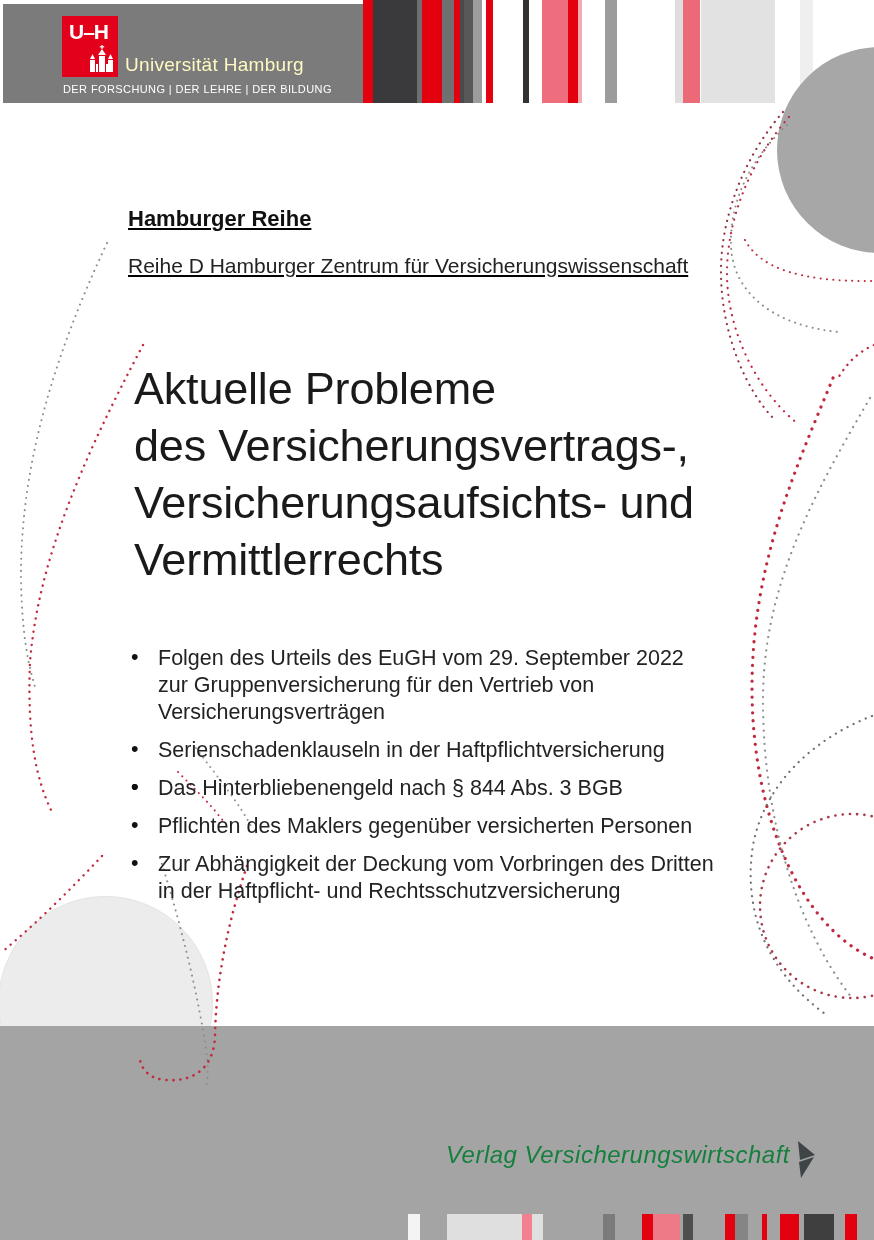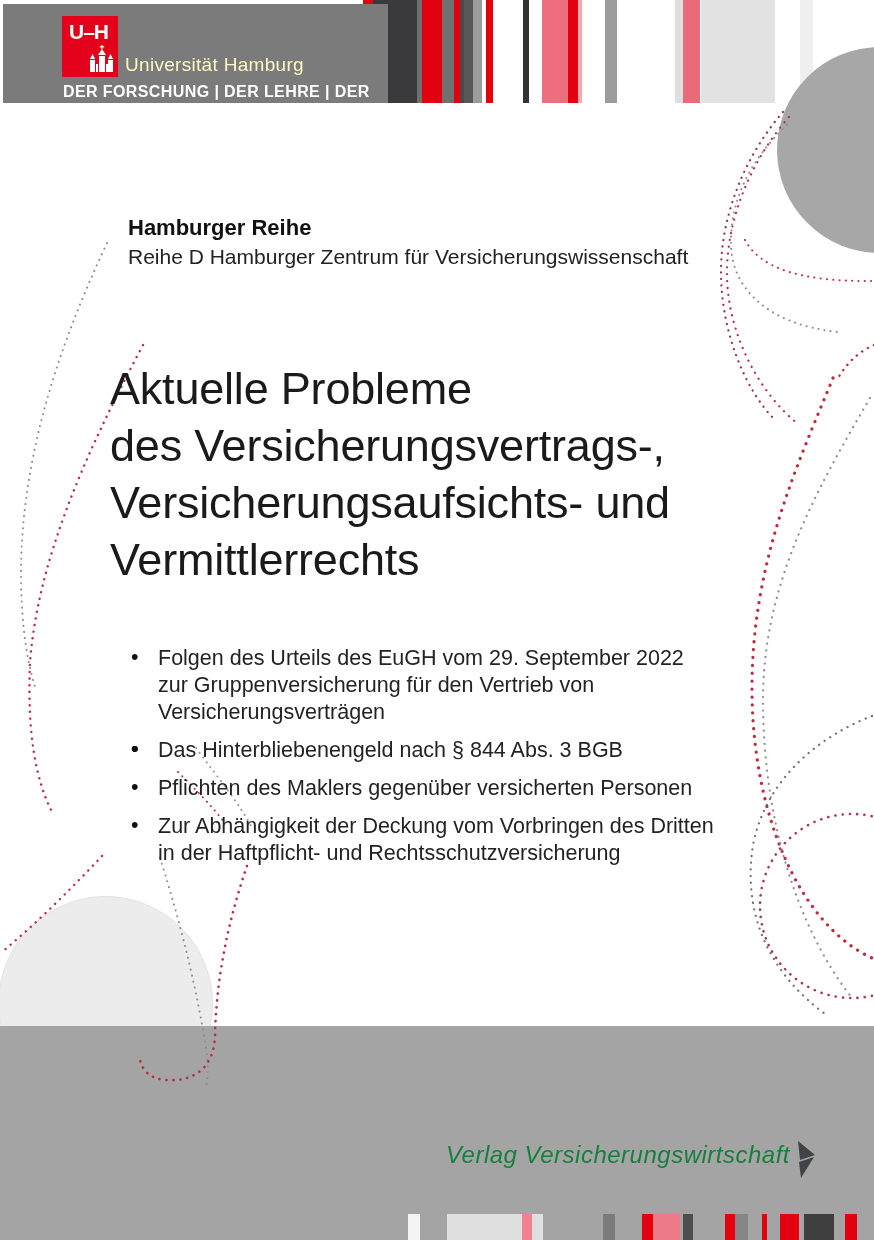--- a/index.html
+++ b/index.html
@@ -1,39 +1,39 @@
 <!DOCTYPE html>
 <html><head>
 <meta charset="utf-8">
 <style>
   html,body{margin:0;padding:0;background:#fff;}
   .page{position:relative;width:874px;height:1240px;overflow:hidden;background:#ffffff;
         font-family:"Liberation Sans",sans-serif;}
 
   
-  .uhh-block{position:absolute;left:3px;top:4px;width:360px;height:99px;background:#7b7b7b;z-index:2;padding-left:25px;}
+  .uhh-block{position:absolute;left:3px;top:4px;width:360px;height:99px;background:#7b7b7b;z-index:2;}
   .uhh-square{position:absolute;left:59px;top:12px;width:56px;height:61px;background:#e2001a;}
   .uhh-wordmark{position:absolute;left:7px;top:4px;color:#fff;font-size:21px;font-weight:bold;letter-spacing:-1px;}
   .uhh-castle{position:absolute;right:3px;bottom:3px;}
   .uni-name{position:absolute;left:122px;top:50px;color:#fef9c3;font-size:19px;letter-spacing:.3px;}
-  .uni-motto{position:absolute;left:60px;top:79px;color:#fff;font-size:16px;font-weight:bold;letter-spacing:.4px;}
+  .uni-motto{position:absolute;left:60px;top:79px;color:#fff;font-size:11px;font-weight:normal;letter-spacing:.4px;}
 
   .stripe{position:absolute;top:0;height:103px;}
   .stripe-b{position:absolute;top:1214px;height:26px;z-index:4;}
 
   .circle-tr{position:absolute;left:777px;top:47px;width:206px;height:206px;border-radius:50%;
              background:#a7a7a7;z-index:1;}
   .circle-bl{position:absolute;left:-2px;top:896px;width:213px;height:213px;border-radius:50%;
              background:#ececec;border:1px solid #e3e3e3;z-index:0;}
 
-  .series{position:absolute;left:128px;top:215px;z-index:3;}
+  .series{position:absolute;left:128px;top:206px;z-index:3;text-decoration:underline;}
   .series-name{font-size:22px;font-weight:bold;color:#111;}
-  .series-sub{margin-top:4px;font-size:21px;color:#222;}
+  .series-sub{margin-top:22px;font-size:21px;color:#222;}
 
-  .book-title{position:absolute;left:110px;top:360px;z-index:3;font-size:45px;line-height:57px;
+  .book-title{position:absolute;left:134px;top:360px;z-index:3;font-size:45px;line-height:57px;
               font-weight:300;color:#1a1a1a;white-space:pre-line;letter-spacing:-.2px;}
 
   .topics{position:absolute;left:131px;top:645px;width:596px;z-index:3;list-style:none;margin:0;padding:0;}
   .topics li{position:relative;padding-left:27px;margin-bottom:11px;font-size:21.5px;line-height:27px;
              color:#232323;white-space:pre-line;}
   .topics .bullet{position:absolute;left:0;top:-1px;color:#111;}
 
   .footer-bg{position:absolute;left:0;top:1026px;width:874px;height:214px;background:#a5a4a4;z-index:1;}
   .volume{position:absolute;left:102px;top:1062px;z-index:3;font-size:128px;line-height:1;
           font-weight:bold;color:#e3000f;letter-spacing:-2px;}
@@ -129,21 +129,21 @@
 
   <div class="book-title">Aktuelle Probleme
 des Versicherungsvertrags-,
 Versicherungsaufsichts- und
 Vermittlerrechts</div>
 
   <ul class="topics" id="topics-list">
       <li><span class="bullet">•</span><span>Folgen des Urteils des EuGH vom 29. September 2022
 zur Gruppenversicherung für den Vertrieb von
 Versicherungsverträgen</span></li>
-      <li><span class="bullet">•</span></li>
+      <li><span class="bullet">•</span><span>Serienschadenklauseln in der Haftpflichtversicherung</span></li>
       <li><span class="bullet">•</span></li>
       <li><span class="bullet">•</span></li>
       <li><span class="bullet">•</span><span>Das Hinterbliebenengeld nach § 844 Abs. 3 BGB</span></li>
       <li><span class="bullet">•</span><span>Pflichten des Maklers gegenüber versicherten Personen</span></li>
       <li><span class="bullet">•</span><span>Zur Abhängigkeit der Deckung vom Vorbringen des Dritten
 in der Haftpflicht- und Rechtsschutzversicherung</span></li>
     </ul>
 
   <div class="publisher">Verlag Versicherungswirtschaft</div>
   <svg class="pub-logo" width="28" height="46" viewBox="0 0 28 46">

